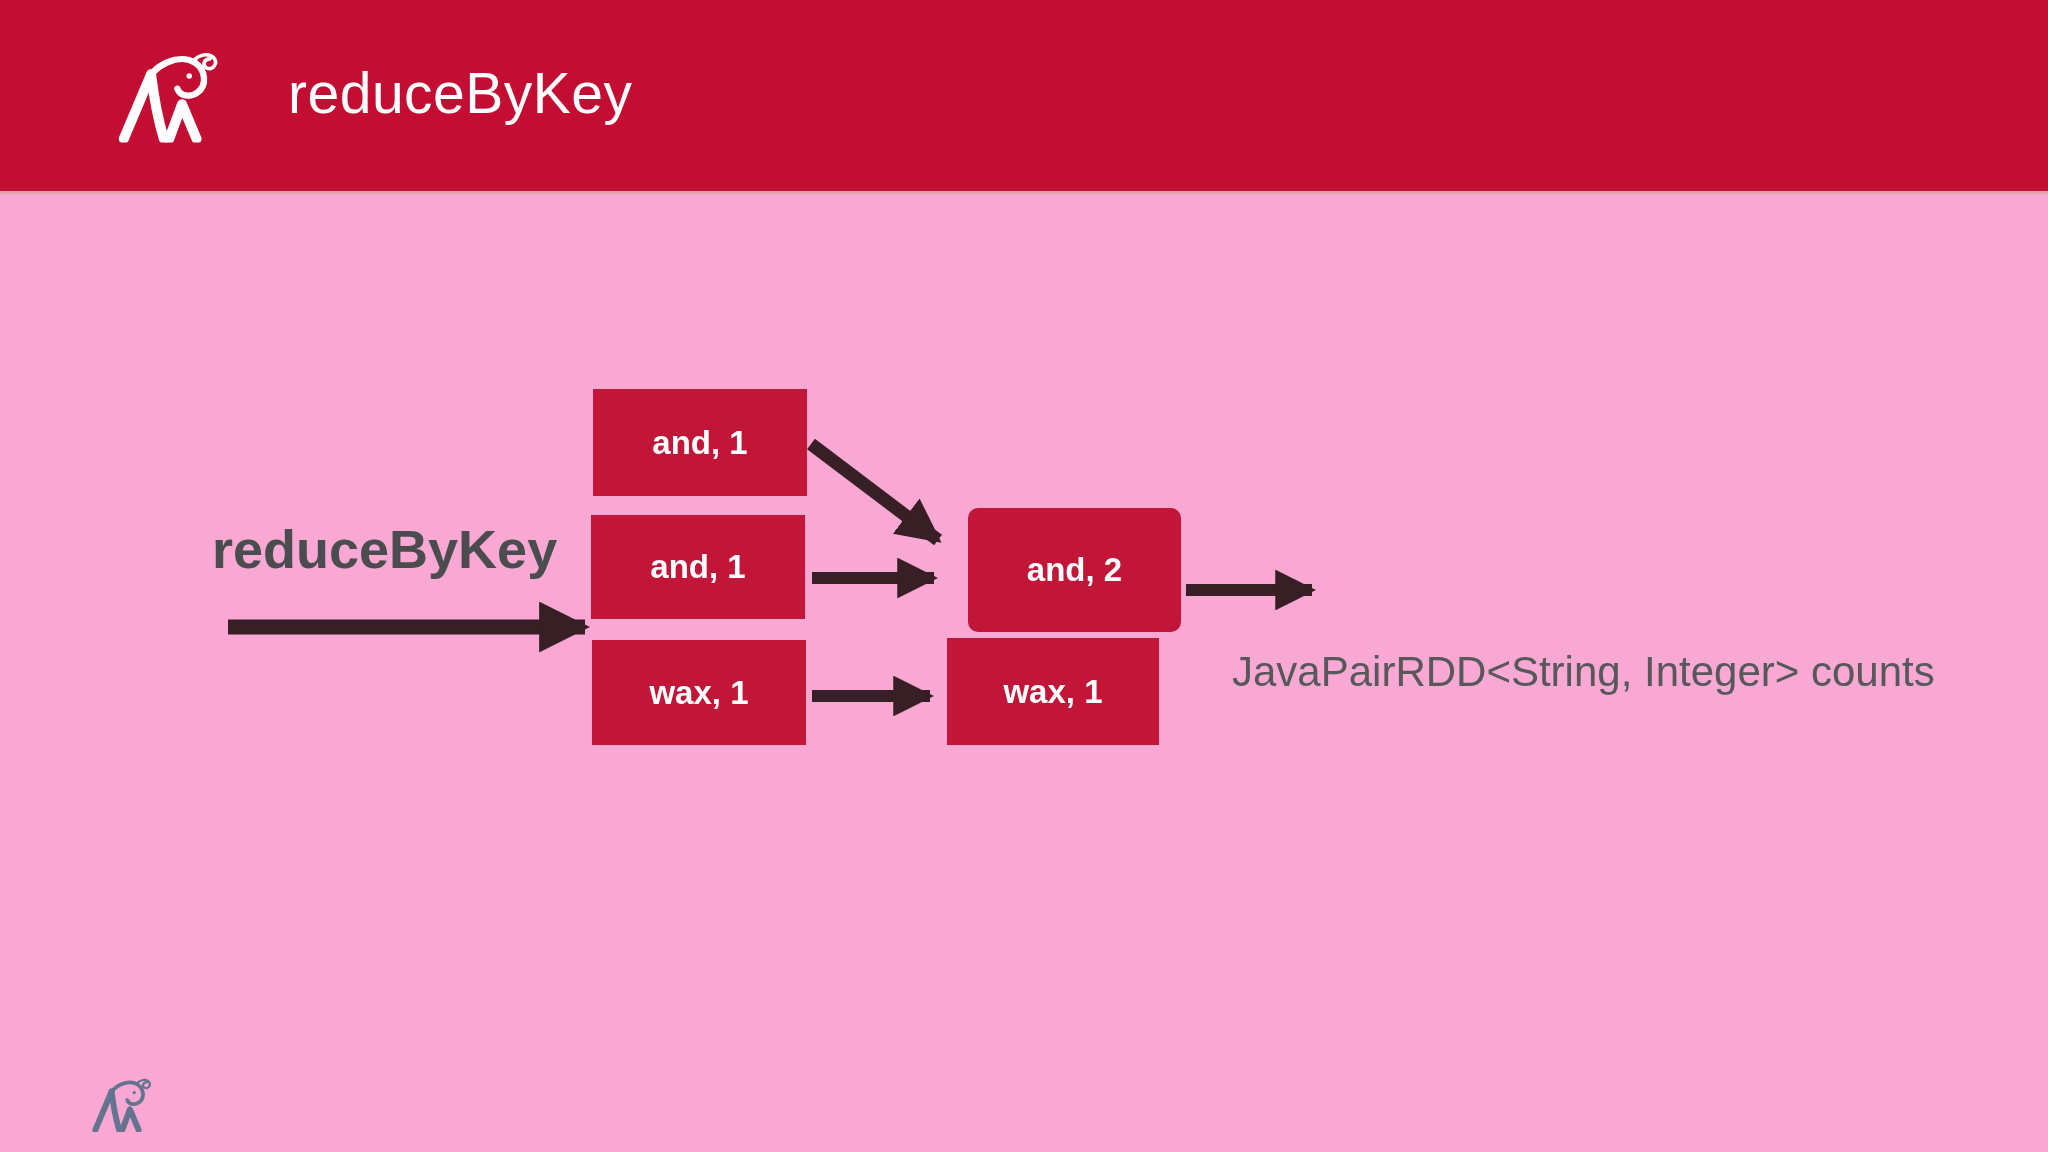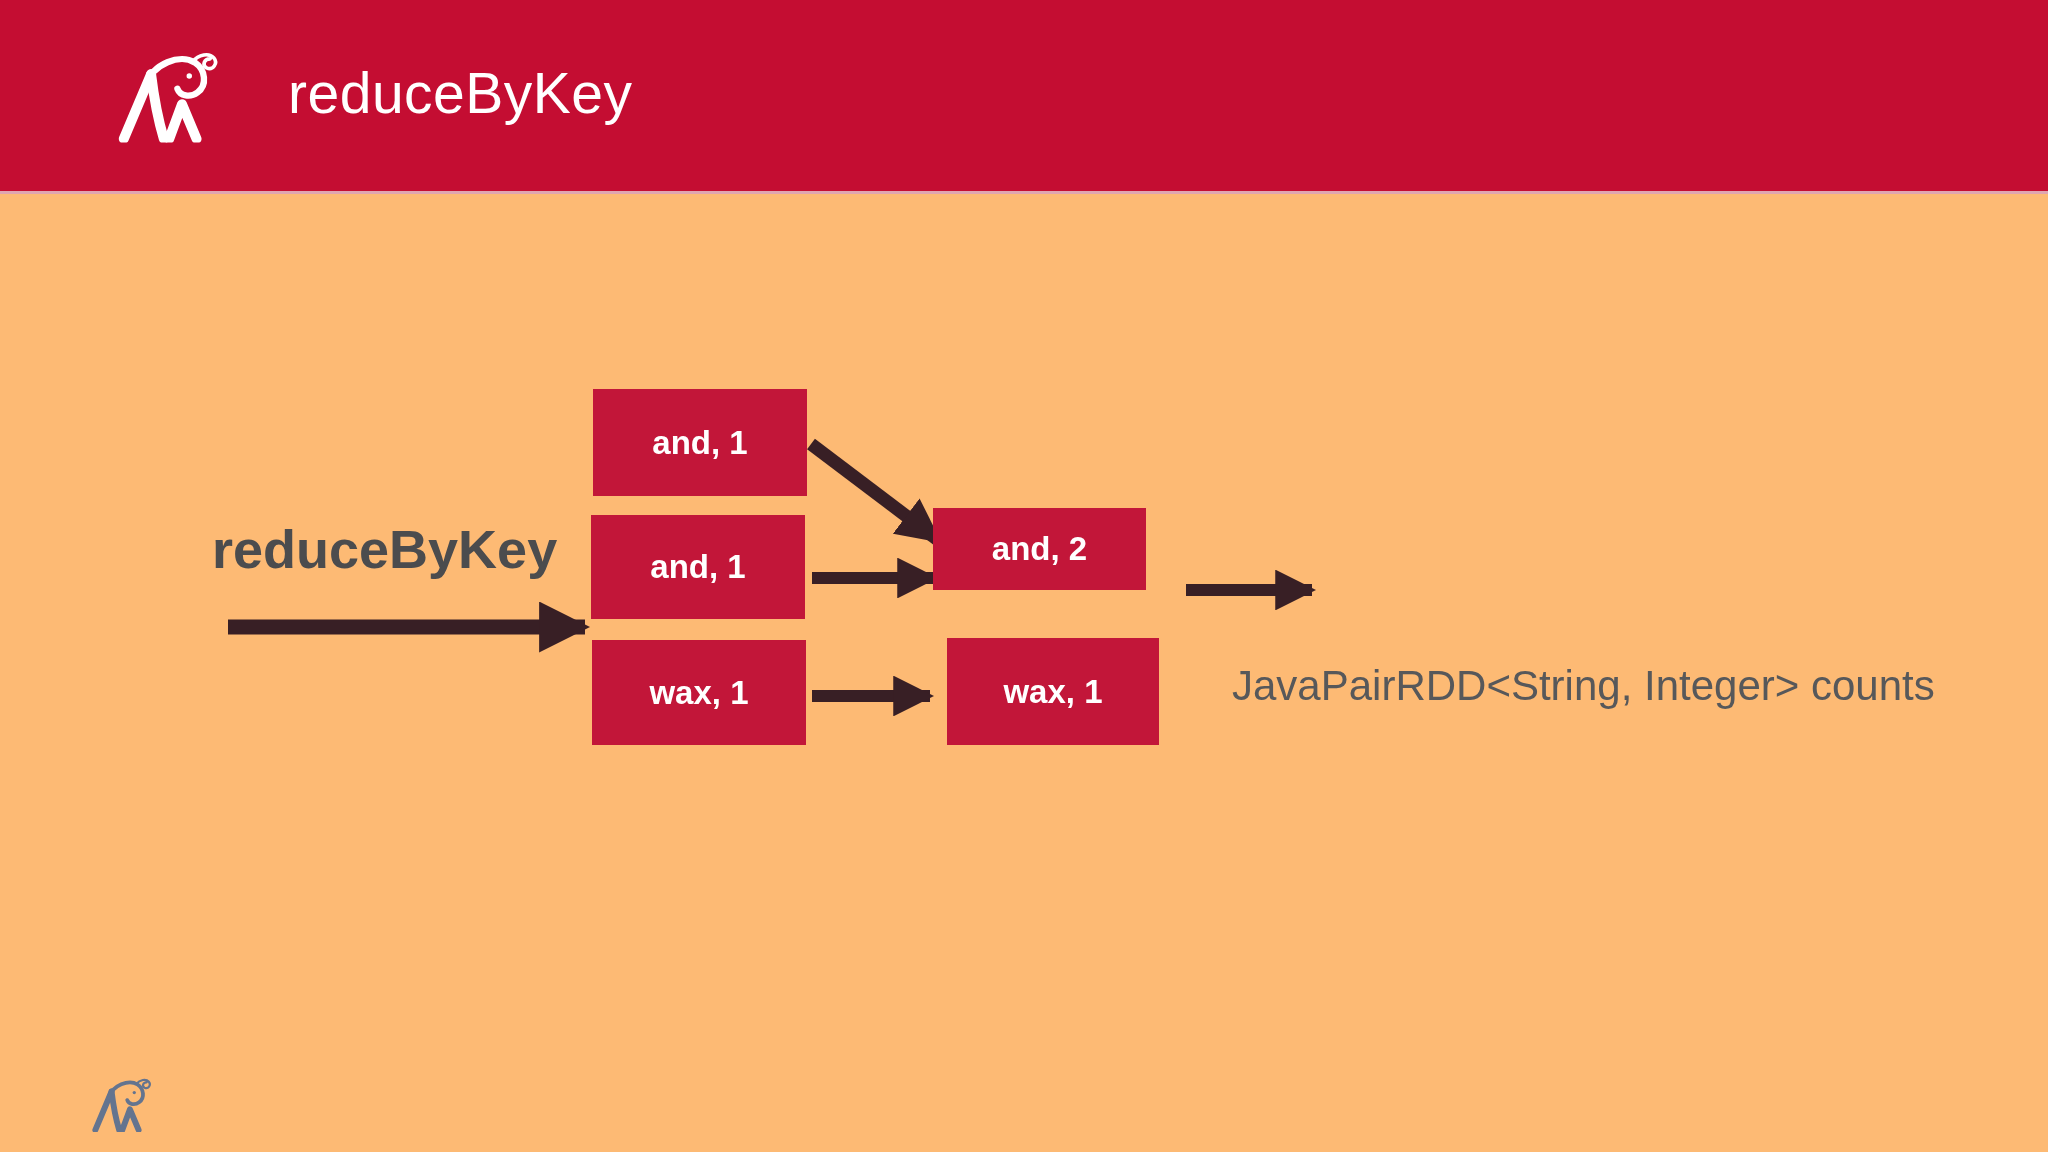--- a/index.html
+++ b/index.html
@@ -4,21 +4,21 @@
 <style>
   html, body { margin: 0; padding: 0; }
   body {
     width: 2048px; height: 1152px;
     font-family: "Liberation Sans", "DejaVu Sans", sans-serif;
     background: #ffffff;
   }
   .slide {
     position: relative;
     width: 2048px; height: 1152px;
-    background: #fdba74;
+    background: #f9a8d4;
     overflow: hidden;
   }
 
   
   .header {
     position: absolute; left: 0; top: 0;
     width: 2048px; height: 191px;
     background: #C40D32;
     border-bottom: 3px solid #DFA6B0;
   }
@@ -42,36 +42,36 @@
     color: #4B4C4E; white-space: nowrap;
   }
   .lambda-label {
     position: absolute; left: 224px; top: 674px;
     font-size: 36px; font-weight: 700;
     color: #111111; white-space: nowrap;
   }
   .result-label {
     position: absolute; left: 1232px; top: 648px;
     font-size: 42px; font-weight: 400;
-    color: #57585A; white-space: nowrap; margin-top: 14px;
+    color: #57585A; white-space: nowrap;
   }
 
   
   .kv-box {
     position: absolute;
     background: #C21639;
     color: #FFFFFF;
     display: flex; align-items: center; justify-content: center;
     font-size: 33px; font-weight: 700;
     white-space: nowrap;
   }
   .b1 { left: 593px; top: 389px; width: 214px; height: 107px; }
   .b2 { left: 591px; top: 515px; width: 214px; height: 104px; }
   .b3 { left: 592px; top: 640px; width: 214px; height: 105px; }
-  .b4 { left: 933px; top: 508px; width: 213px; height: 82px; }
+  .b4 { left: 968px; top: 508px; width: 213px; height: 124px; border-radius: 10px; }
   .b5 { left: 947px; top: 638px; width: 212px; height: 107px; }
 
   
   .arrows {
     position: absolute; left: 0; top: 0;
     width: 2048px; height: 1152px;
     pointer-events: none;
   }
   .arrows line {
     stroke: #381F25;

